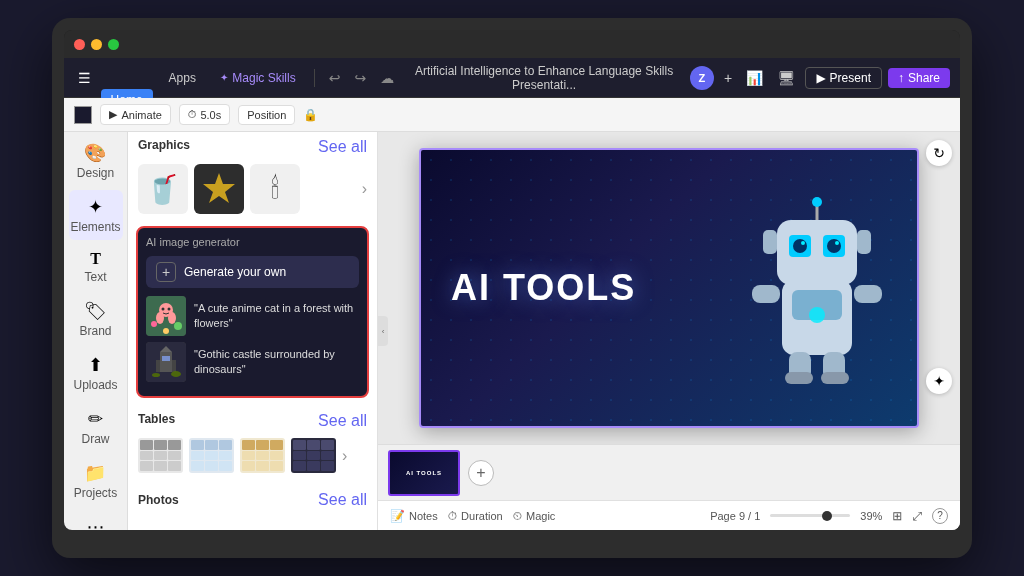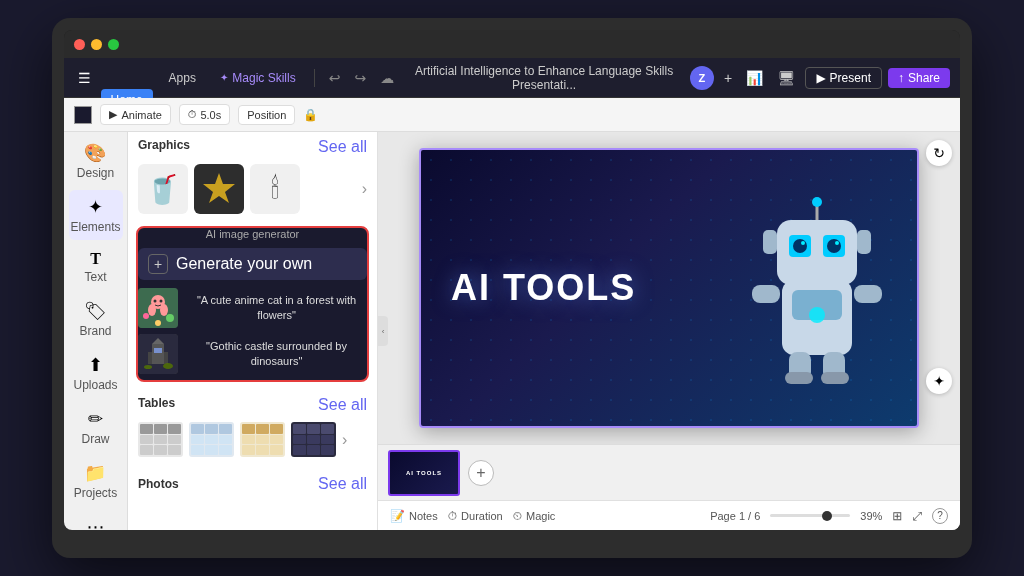--- a/index.html
+++ b/index.html
@@ -326,24 +326,23 @@
       color: #999;
       cursor: pointer;
       margin-left: auto;
     }
 
     
     .ai-generator-box {
       margin: 4px 8px;
       border: 2px solid #e53e3e;
       border-radius: 8px;
-      padding: 0;
+      padding: 8px;
       background: #1a1a2e;
       color: #fff;
-      text-align: center;
     }
     .ai-generator-title {
       font-size: 11px;
       color: #aaa;
       margin-bottom: 8px;
     }
     .ai-generate-btn {
       display: flex;
       align-items: center;
       gap: 8px;
@@ -358,21 +357,21 @@
       height: 20px;
       border: 1px solid #666;
       border-radius: 4px;
       display: flex;
       align-items: center;
       justify-content: center;
       font-size: 14px;
       color: #ccc;
     }
     .ai-generate-label {
-      font-size: 16px;
+      font-size: 12px;
       color: #fff;
     }
     .ai-example {
       display: flex;
       align-items: center;
       gap: 8px;
       margin-bottom: 6px;
       cursor: pointer;
     }
     .ai-example-thumb {
@@ -965,21 +964,21 @@
             </div>
             <div class="bottom-btn">
               <span class="bottom-icon">⏱</span>
               <span>Duration</span>
             </div>
             <div class="bottom-btn">
               <span class="bottom-icon">⏲</span>
               <span>Magic</span>
             </div>
             <div class="bottom-spacer"></div>
-            <div class="page-indicator">Page 1 / 6</div>
+            <div class="page-indicator">Page 9 / 1</div>
             <div class="zoom-slider-container">
               <div class="zoom-slider">
                 <div class="zoom-thumb"></div>
               </div>
             </div>
             <div class="zoom-percent">39%</div>
             <div class="grid-icon">⊞</div>
             <div class="fullscreen-icon">⤢</div>
             <div class="help-icon">?</div>
           </div>

